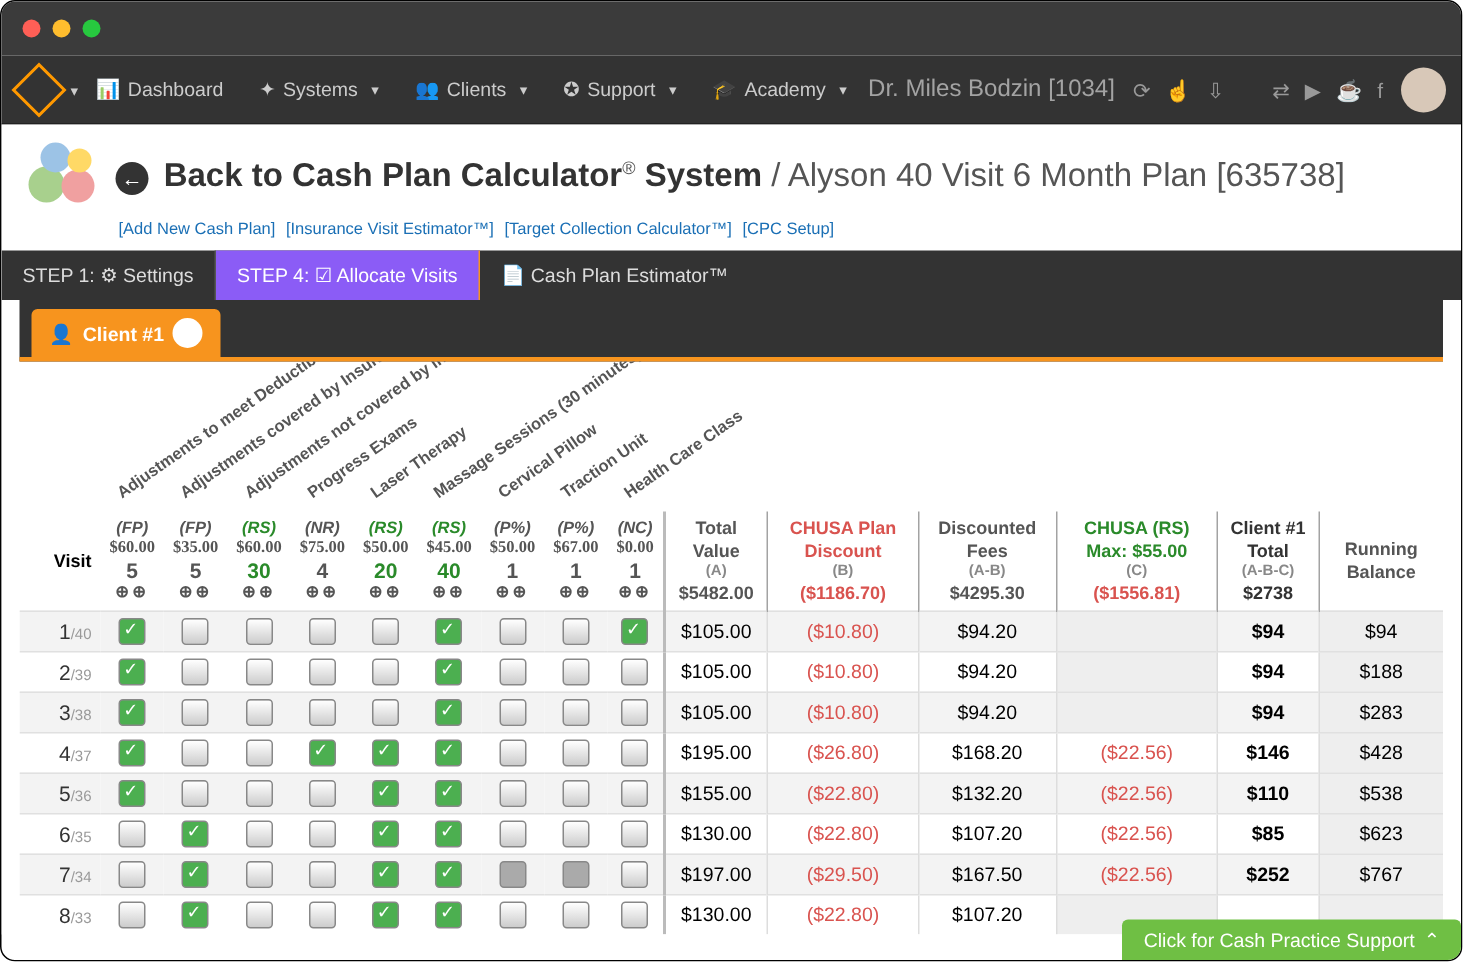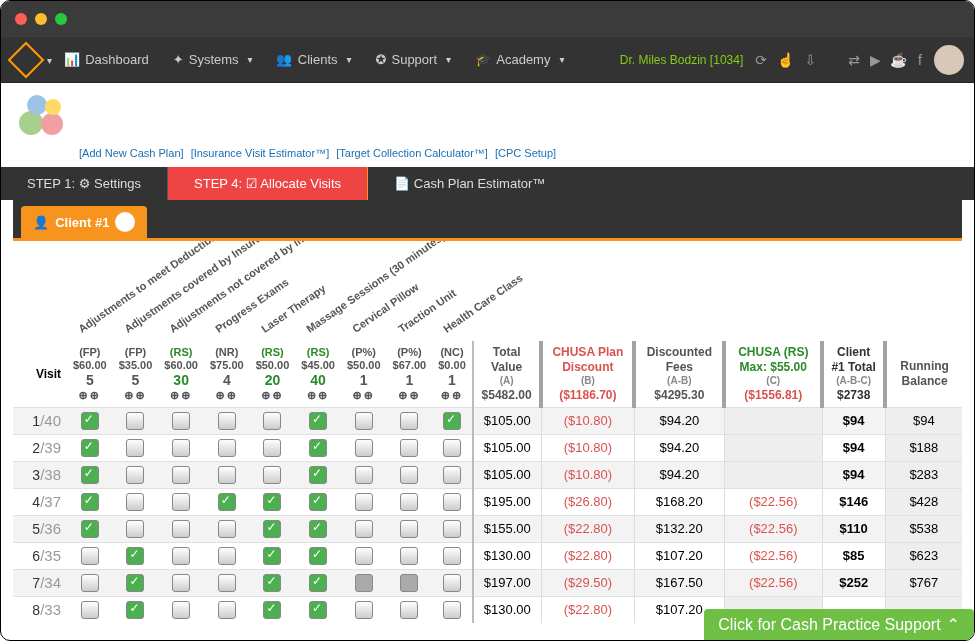--- a/index.html
+++ b/index.html
@@ -8,73 +8,73 @@
 .titlebar{height:36px;background:#3b3b3b;display:flex;align-items:center;padding:0 14px;gap:8px;flex:0 0 auto;}
 .dot{width:12px;height:12px;border-radius:50%;}
 .dot.r{background:#ff5f56;}
 .dot.y{background:#ffbd2e;}
 .dot.g{background:#27c93f;}
 .navbar{height:46px;background:#333;color:#ccc;display:flex;align-items:center;padding:0 10px;font-size:13px;flex:0 0 auto;border-bottom:1px solid #222;}
 .logo{width:26px;height:26px;border:2px solid #f90;transform:rotate(45deg);margin:0 4px 0 2px;}
 .caret:after{content:"▾";margin-left:4px;font-size:10px;}
 .navitem{padding:0 12px;height:100%;display:flex;align-items:center;gap:5px;cursor:pointer;}
 .nav-spacer{flex:1;}
-.user{font-size:12px;color:#84cc16;margin-right:12px;}
+.user{font-size:16px;color:#a3a3a3;margin-right:12px;}
 .icgrp{display:flex;gap:10px;color:#999;font-size:14px;}
 .avatar{width:30px;height:30px;border-radius:50%;background:#d8c8b8;margin-left:12px;}
 .content{flex:1;overflow:hidden;background:#fff;display:flex;flex-direction:column;}
 .header{padding:10px 18px 6px 18px;display:flex;align-items:center;gap:10px;}
 .gears{width:48px;height:48px;position:relative;flex:0 0 auto;}
 .gear{position:absolute;border-radius:50%;}
 .g1{width:24px;height:24px;background:#a8d08d;top:18px;left:0;}
 .g2{width:22px;height:22px;background:#f0a0a0;top:20px;left:22px;}
 .g3{width:20px;height:20px;background:#9cc3e6;top:2px;left:8px;}
 .g4{width:16px;height:16px;background:#ffd966;top:6px;left:26px;}
 .title{font-size:22px;color:#555;}
 .title b{color:#333;font-weight:600;}
 .backarr{display:inline-block;width:22px;height:22px;border-radius:50%;background:#333;color:#fff;text-align:center;line-height:22px;font-size:14px;margin-right:4px;}
 .sublinks{padding:0 18px 8px 78px;font-size:11px;color:#1a6fb5;}
 .sublinks span{margin-right:4px;}
 .steps{display:flex;background:#333;color:#ddd;font-size:13px;flex:0 0 auto;}
-.step{padding:9px 26px;border-right:1px solid #555;display:flex;align-items:center;gap:5px;cursor:pointer;}
-.step.active{background:#ef4444;color:#fff;border-right:1px solid #f7941e;}
+.step{padding:9px 14px;border-right:1px solid #555;display:flex;align-items:center;gap:5px;cursor:pointer;}
+.step.active{background:#8b5cf6;color:#fff;border-right:1px solid #f7941e;}
 .step.last{border-right:none;}
 .clienttabs{background:#333;padding:6px 8px 0 8px;display:flex;flex:0 0 auto;border-bottom:3px solid #f7941e;margin:0 12px;}
 .ctab{background:#f7941e;color:#fff;padding:6px 12px;border-radius:4px 4px 0 0;display:flex;align-items:center;gap:6px;font-weight:600;font-size:13px;}
 .ctab .avs{width:20px;height:20px;border-radius:50%;background:#fff;}
 .sheetwrap{flex:1;overflow:auto;margin:0 12px;}
 table{border-collapse:collapse;width:100%;font-size:12px;}
 th,td{padding:4px 6px;text-align:center;vertical-align:middle;}
 .hdrrot{height:100px;position:relative;}
 .hdrrot span{position:absolute;bottom:6px;left:16px;transform:rotate(-35deg);transform-origin:left bottom;white-space:nowrap;font-size:11px;color:#555;}
 .code{font-size:11px;color:#555;line-height:1.2;}
-.code .c1{display:block;}
-.code .amt{display:block;}
+.code .c1{display:block;font-style:italic;}
+.code .amt{display:block;font-family:Liberation Serif, serif;}
 .code .cnt{font-weight:bold;font-size:14px;display:block;}
 .code.green .c1,.code.green .cnt{color:#2a8a2a;}
 .arrows{font-size:11px;letter-spacing:2px;}
-.sumhdr{font-size:12px;color:#555;line-height:1.25;border-left:4px solid #a3a3a3;}
+.sumhdr{font-size:12px;color:#555;line-height:1.25;border-left:1px solid #a3a3a3;}
 .sumhdr .t{display:block;}
 .sumhdr .s{display:block;color:#888;font-size:10px;}
 .sumhdr .g{color:#2a8a2a;}
 .sumhdr.bold{font-weight:bold;color:#333;text-align:center;}
 .row td{border-top:1px solid #e0e0e0;}
 .row.alt{background:#f3f3f3;}
 .vn{text-align:right;padding-left:10px;width:54px;}
 .vn .m{font-size:14px;color:#333;}
-.vn .d{font-size:15px;color:#999;}
+.vn .d{font-size:10px;color:#999;}
 .cb{width:18px;height:18px;margin:auto;border:1px solid #888;border-radius:3px;background:linear-gradient(#fff,#ccc);display:block;}
 .cb.on{background:#4caf50;position:relative;}
 .cb.on:after{content:"✓";color:#fff;font-size:12px;position:absolute;left:2px;top:-1px;}
 .cb.sq{background:#aaa;}
 .sumcell{border-left:1px solid #ddd;font-size:13px;}
 .neg{color:#d9534f;}
 .bold{font-weight:bold;}
 .shade{background:#eee;}
-.support{position:absolute;right:0;bottom:0;background:#6fbf44;color:#fff;padding:6px 14px;font-size:16px;border-radius:4px 4px 0 0;display:flex;align-items:flex-end;gap:6px;}
+.support{position:absolute;right:0;bottom:0;background:#6fbf44;color:#fff;padding:6px 14px;font-size:13px;border-radius:4px 4px 0 0;display:flex;align-items:flex-end;gap:6px;}
 .wrap{position:relative;height:100%;}
 .thickb{border-left:2px solid #bbb !important;}
 </style>
 </head>
 <body>
 
 <div class="browser">
 <div class="wrap">
   <div class="titlebar">
     <div class="dot r"></div>
@@ -121,20 +121,25 @@
   </div>
 
   <div class="content">
     <div class="header">
       <div class="gears">
         <div class="gear g1"></div>
             <div class="gear g2"></div>
             <div class="gear g3"></div>
             <div class="gear g4"></div>
       </div>
+      <div class="title">
+        <span class="backarr">←</span>
+        <b><span>Back to Cash Plan Calculator</span></b><span style="font-size:12px;vertical-align:super">®</span> <b><span>System</span></b>
+        <span>/ Alyson 40 Visit 6 Month Plan [635738]</span>
+      </div>
     </div>
     <div class="sublinks">
       <span>[Add New Cash Plan]</span>
       <span>[Insurance Visit Estimator™]</span>
       <span>[Target Collection Calculator™]</span>
       <span>[CPC Setup]</span>
     </div>
 
     <div class="steps">
       <div class="step">STEP 1: ⚙ Settings</div>

